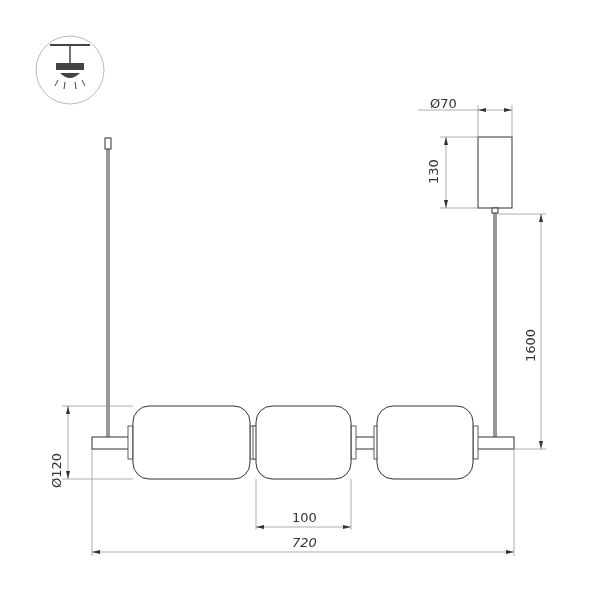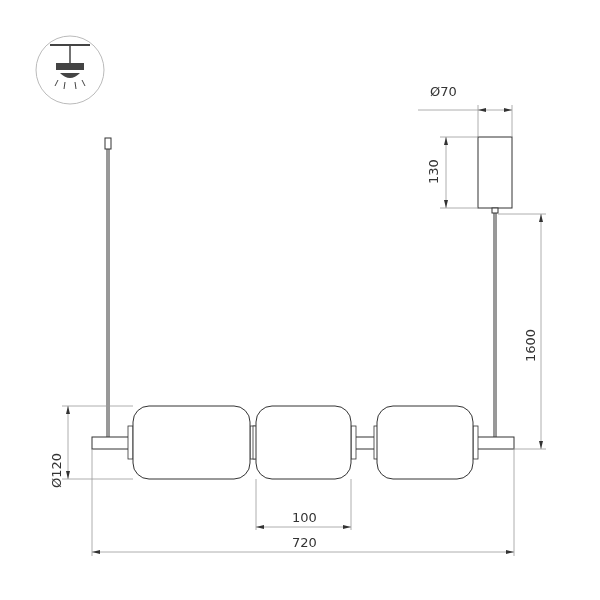--- a/index.html
+++ b/index.html
@@ -93,18 +93,18 @@
     <polygon points="541,449 539,441 543,441"></polygon>
     <polygon points="68,406 66,414 70,414"></polygon>
     <polygon points="68,479 66,471 70,471"></polygon>
     <polygon points="256,527 264,525 264,529"></polygon>
     <polygon points="351,527 343,525 343,529"></polygon>
     <polygon points="92,552 100,550 100,554"></polygon>
     <polygon points="514,552 506,550 506,554"></polygon>
   </g>
 </svg>
 
-<div class="html-label" style="left:430px; top:84px;">Ø70</div>
+<div class="html-label" style="left:430px; top:96px;">Ø70</div>
 <div class="html-label rot" style="left:418px; top:164px; width:30px; text-align:center;">130</div>
 <div class="html-label rot" style="left:510px; top:338px; width:40px; text-align:center;">1600</div>
 <div class="html-label rot" style="left:36px; top:463px; width:40px; text-align:center;">Ø120</div>
 <div class="html-label" style="left:292px; top:510px;">100</div>
-<div class="html-label" style="left:292px; top:535px;">720</div>
+<div class="html-label" style="left:292px; top:535px;font-style:italic;">720</div>
 
 </body></html>

